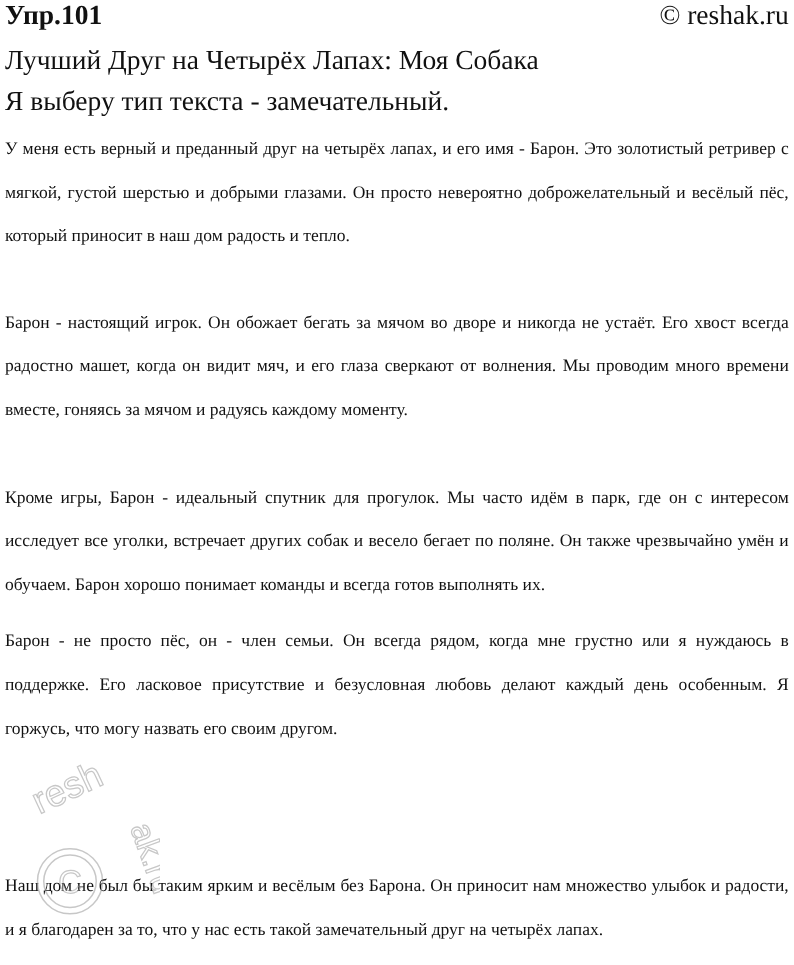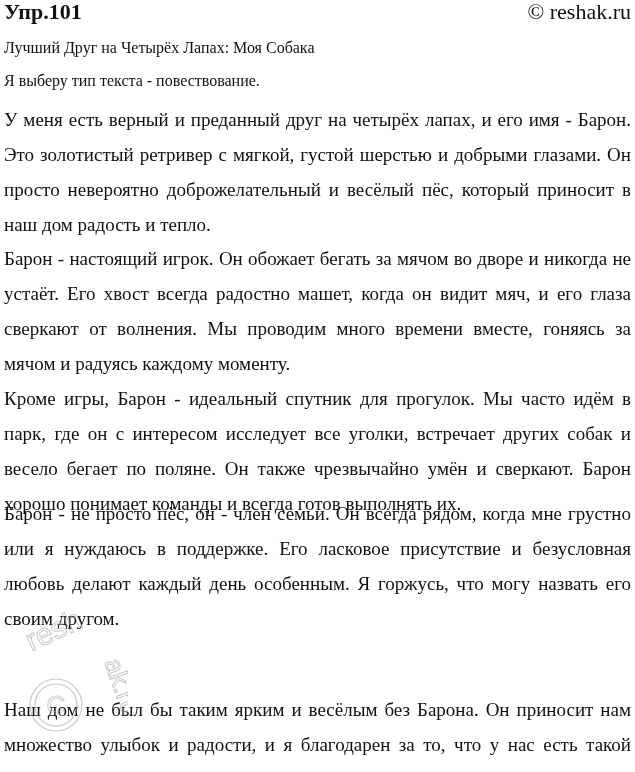--- a/index.html
+++ b/index.html
@@ -34,29 +34,29 @@
     .copyright {
       position: absolute;
       right: 0;
       top: -3px;
       font-size: 22px;
       line-height: 30px;
     }
     .line {
       position: absolute;
       left: 4px;
-      font-size: 16px;
+      font-size: 22px;
       line-height: 24px;
       white-space: nowrap;
     }
     .para {
       position: absolute;
       left: 4px;
       width: 627px;
-      font-size: 19px;
+      font-size: 14px;
       line-height: 35px;
       text-align: justify;
       text-align-last: left;
     }
     .watermark {
       position: absolute;
       left: 18px;
       top: 605px;
       width: 110px;
       height: 140px;
@@ -66,25 +66,25 @@
   </style>
 </head>
 <body>
 
 <div class="header">
   <div class="ex-title">Упр.101</div>
   <div class="copyright">© reshak.ru</div>
 </div>
 
 <div class="line" style="top:36px;">Лучший Друг на Четырёх Лапах: Моя Собака</div>
-<div class="line" style="top:69px;">Я выберу тип текста - повествование.</div>
+<div class="line" style="top:69px;">Я выберу тип текста - замечательный.</div>
 
 <div class="para" style="top:102px;">У меня есть верный и преданный друг на четырёх лапах, и его имя - Барон. Это золотистый ретривер с мягкой, густой шерстью и добрыми глазами. Он просто невероятно доброжелательный и весёлый пёс, который приносит в наш дом радость и тепло.</div>
 <div class="para" style="top:241px;">Барон - настоящий игрок. Он обожает бегать за мячом во дворе и никогда не устаёт. Его хвост всегда радостно машет, когда он видит мяч, и его глаза сверкают от волнения. Мы проводим много времени вместе, гоняясь за мячом и радуясь каждому моменту.</div>
-<div class="para" style="top:381px;">Кроме игры, Барон - идеальный спутник для прогулок. Мы часто идём в парк, где он с интересом исследует все уголки, встречает других собак и весело бегает по поляне. Он также чрезвычайно умён и сверкают. Барон хорошо понимает команды и всегда готов выполнять их.</div>
+<div class="para" style="top:381px;">Кроме игры, Барон - идеальный спутник для прогулок. Мы часто идём в парк, где он с интересом исследует все уголки, встречает других собак и весело бегает по поляне. Он также чрезвычайно умён и обучаем. Барон хорошо понимает команды и всегда готов выполнять их.</div>
 <div class="para" style="top:496px;">Барон - не просто пёс, он - член семьи. Он всегда рядом, когда мне грустно или я нуждаюсь в поддержке. Его ласковое присутствие и безусловная любовь делают каждый день особенным. Я горжусь, что могу назвать его своим другом.</div>
 <div class="para" style="top:692px;">Наш дом не был бы таким ярким и весёлым без Барона. Он приносит нам множество улыбок и радости, и я благодарен за то, что у нас есть такой замечательный друг на четырёх лапах.</div>
 
 <svg class="watermark" viewBox="0 0 110 140" xmlns="http://www.w3.org/2000/svg">
   <g fill="none" stroke="#9a9a9a" stroke-width="1.2">
     <circle cx="38" cy="100" r="26"></circle>
     <circle cx="38" cy="100" r="21"></circle>
   </g>
   <text x="38" y="109" font-family="Liberation Sans, sans-serif" font-size="26" text-anchor="middle" fill="none" stroke="#9a9a9a" stroke-width="1">C</text>
   <text x="8" y="38" font-family="Liberation Sans, sans-serif" font-size="30" fill="none" stroke="#9a9a9a" stroke-width="1" transform="rotate(-25 30 30)">resh</text>

